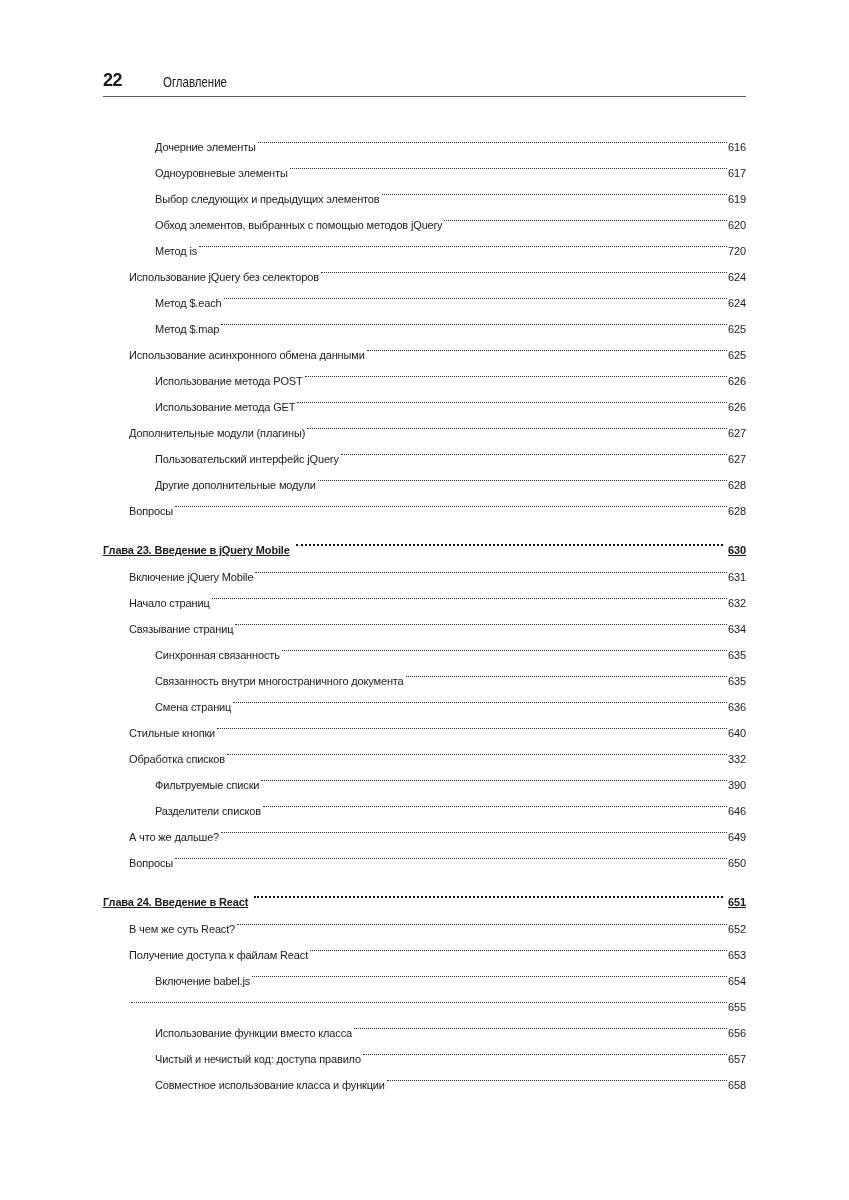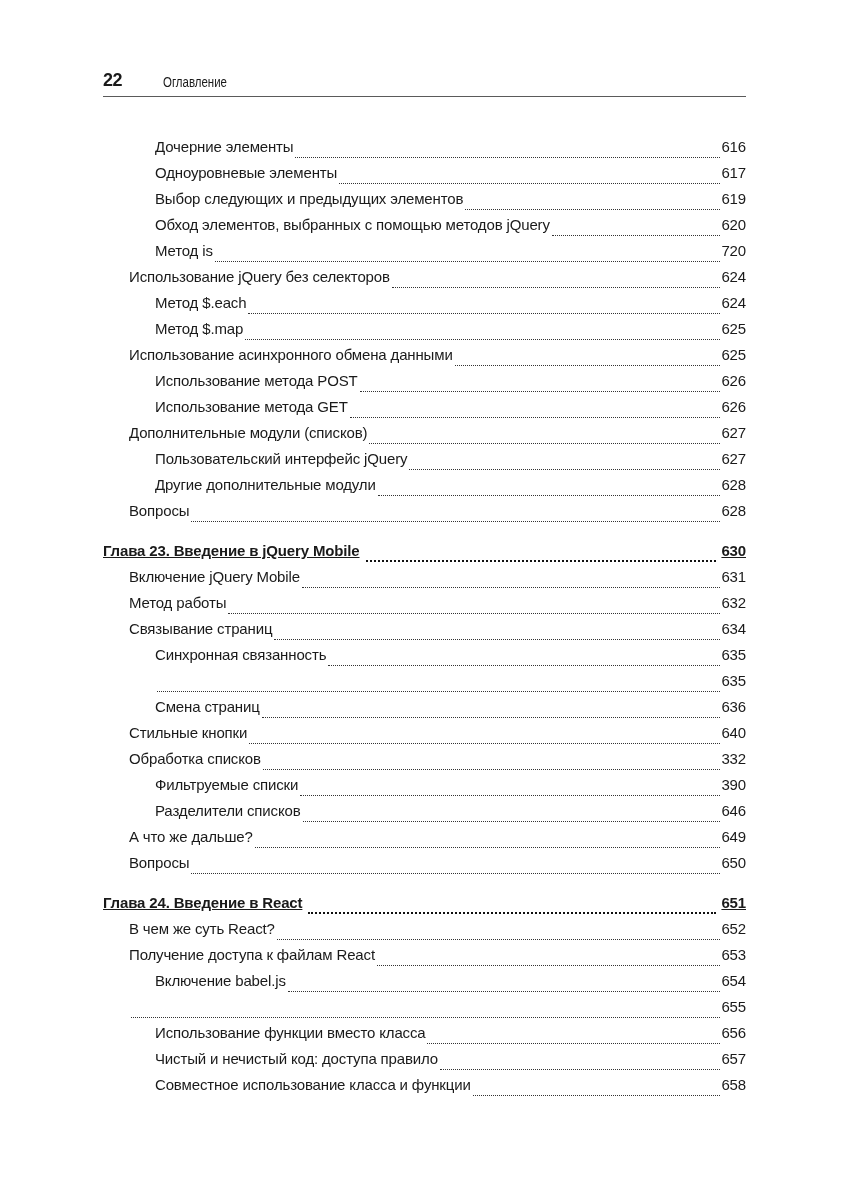--- a/index.html
+++ b/index.html
@@ -47,24 +47,24 @@
       background: #5a5a5a;
     }
     .toc {
       position: absolute;
       left: 103px;
       top: 134px;
       width: 643px;
     }
     .toc-entry {
       display: flex;
-      align-items: flex-end;
+      align-items: flex-start;
       height: 26px;
       line-height: 26px;
-      font-size: 15px;
+      font-size: 11px;
       white-space: nowrap;
       letter-spacing: -0.15px;
     }
     .toc-entry.level-1 { padding-left: 26px; }
     .toc-entry.level-2 { padding-left: 52px; }
     .toc-entry.chapter {
       font-weight: bold;
       margin-top: 13px;
       height: 27px;
       line-height: 27px;
@@ -157,21 +157,21 @@
       <span class="title">Использование метода POST</span>
       <span class="leader"></span>
       <span class="page">626</span>
     </div>
     <div class="toc-entry level-2">
       <span class="title">Использование метода GET</span>
       <span class="leader"></span>
       <span class="page">626</span>
     </div>
     <div class="toc-entry level-1">
-      <span class="title">Дополнительные модули (списков)</span>
+      <span class="title">Дополнительные модули (плагины)</span>
       <span class="leader"></span>
       <span class="page">627</span>
     </div>
     <div class="toc-entry level-2">
       <span class="title">Пользовательский интерфейс jQuery</span>
       <span class="leader"></span>
       <span class="page">627</span>
     </div>
     <div class="toc-entry level-2">
       <span class="title">Другие дополнительные модули</span>
@@ -187,35 +187,36 @@
       <span class="title">Глава 23. Введение в jQuery Mobile</span>
       <span class="leader"></span>
       <span class="page">630</span>
     </div>
     <div class="toc-entry level-1">
       <span class="title">Включение jQuery Mobile</span>
       <span class="leader"></span>
       <span class="page">631</span>
     </div>
     <div class="toc-entry level-1">
-      <span class="title">Метод работы</span>
+      <span class="title">Начало страниц</span>
       <span class="leader"></span>
       <span class="page">632</span>
     </div>
     <div class="toc-entry level-1">
       <span class="title">Связывание страниц</span>
       <span class="leader"></span>
       <span class="page">634</span>
     </div>
     <div class="toc-entry level-2">
       <span class="title">Синхронная связанность</span>
       <span class="leader"></span>
       <span class="page">635</span>
     </div>
     <div class="toc-entry level-2">
+      <span class="title">Связанность внутри многостраничного документа</span>
       <span class="leader"></span>
       <span class="page">635</span>
     </div>
     <div class="toc-entry level-2">
       <span class="title">Смена страниц</span>
       <span class="leader"></span>
       <span class="page">636</span>
     </div>
     <div class="toc-entry level-1">
       <span class="title">Стильные кнопки</span>

